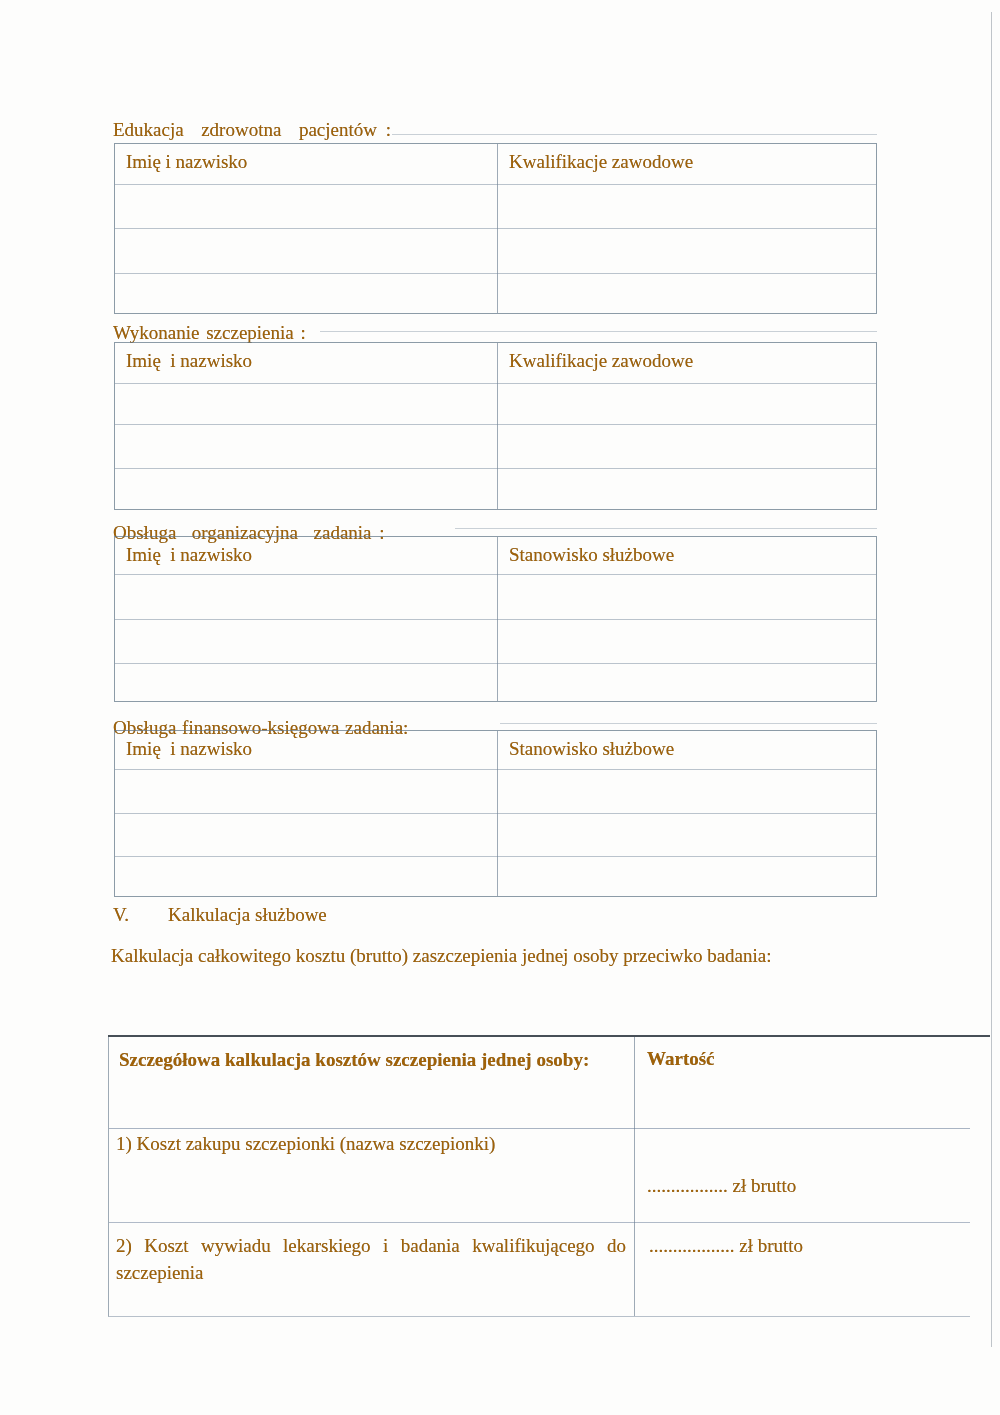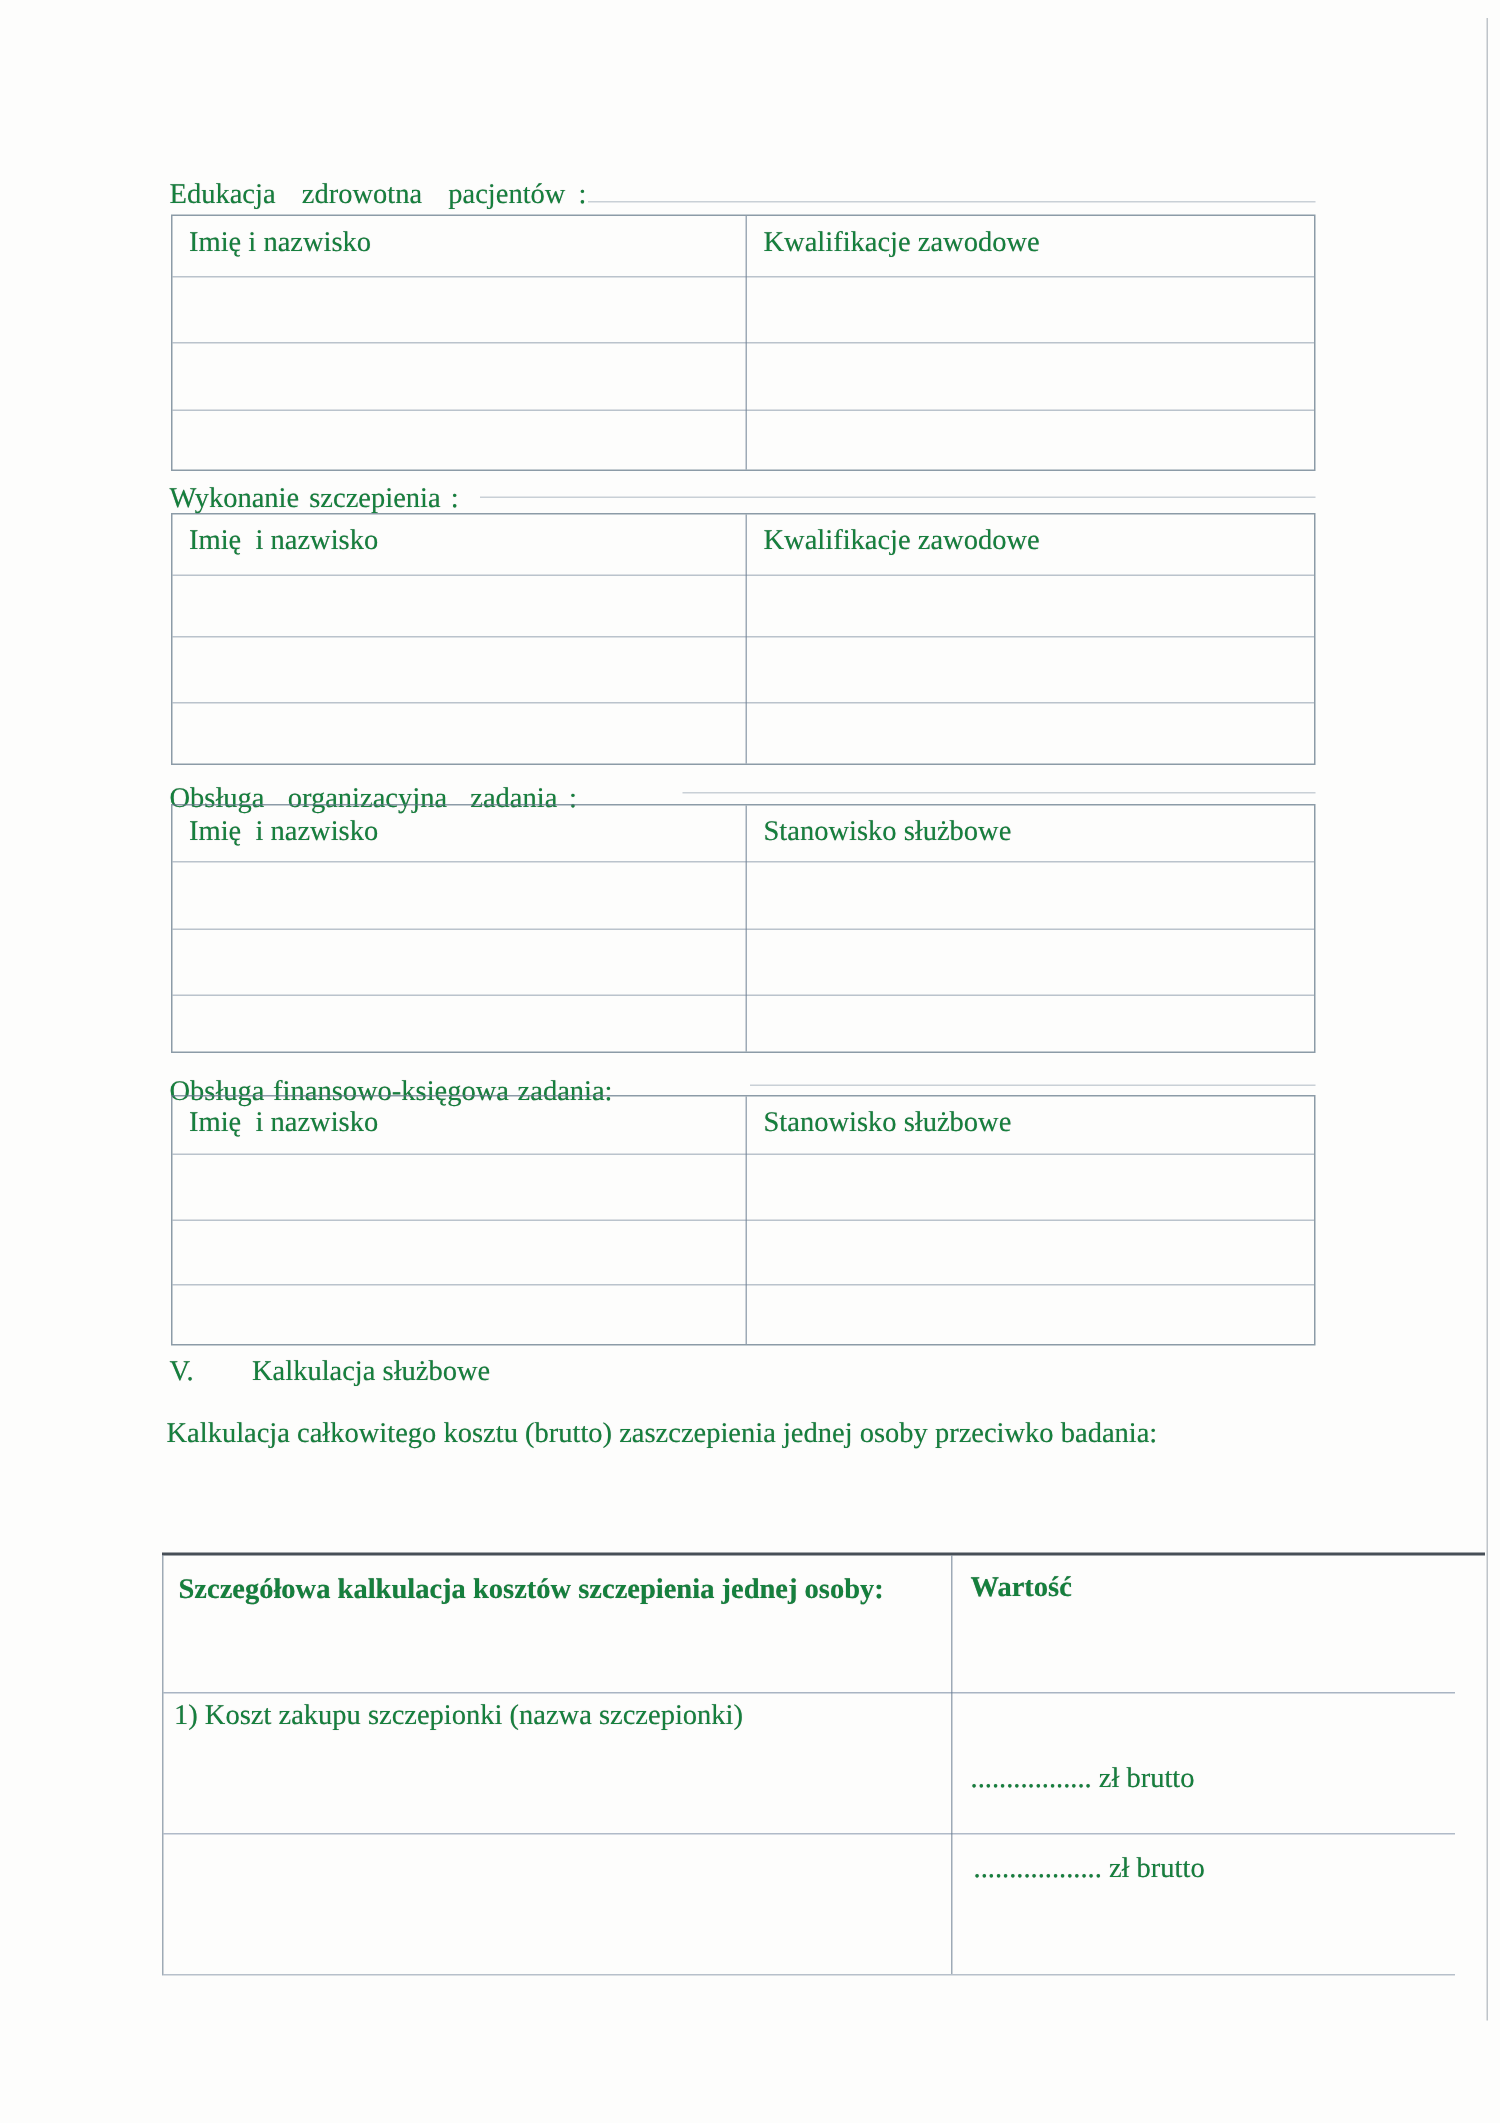--- a/index.html
+++ b/index.html
@@ -3,21 +3,21 @@
 <meta charset="utf-8">
 <style>
   html,body{margin:0;padding:0;background:#e8e8e8;}
   #page{
     position:relative;
     width:1000px;height:1415px;
     margin:0 auto;
     background:#fdfdfc;
     overflow:hidden;
     font-family:"Liberation Serif","DejaVu Serif",serif;
-    color:#15803d;
+    color:#a16207;
   }
   .txt{
     position:absolute;
     font-size:19px;
     line-height:23px;
     text-shadow:0 0 .5px rgba(25,25,25,.45);
     white-space:pre;
   }
   
   .stable{
@@ -129,16 +129,17 @@
     <div class="vline" style="left:525px;background:rgba(100,120,138,.62);"></div>
     <div class="hline" style="top:91px;background:rgba(100,120,148,.55);"></div>
     <div class="hline" style="top:185px;background:rgba(100,120,148,.5);"></div>
 
     <div class="ccell bold" style="left:0;top:0;width:517px;padding:9px 0 0 10px;">Szczegółowa kalkulacja kosztów szczepienia jednej osoby:</div>
     <div class="ccell bold" style="left:525px;top:0;padding:8px 0 0 13px;">Wartość</div>
 
     <div class="ccell" style="left:0;top:91px;width:510px;padding:2px 0 0 7px;">1) Koszt zakupu szczepionki (nazwa szczepionki)</div>
     <div class="ccell" style="left:525px;top:91px;padding:11px 0 0 13px;margin-top:33px;">................. zł brutto</div>
 
+    <div class="ccell" style="left:0;top:185px;width:510px;padding:10px 0 0 7px;text-align:justify;text-align-last:auto;">2) Koszt wywiadu lekarskiego i badania kwalifikującego do szczepienia</div>
     <div class="ccell" style="left:525px;top:185px;padding:10px 0 0 15px;">.................. zł brutto</div>
   </div>
 
 </div>
 
 </body></html>

